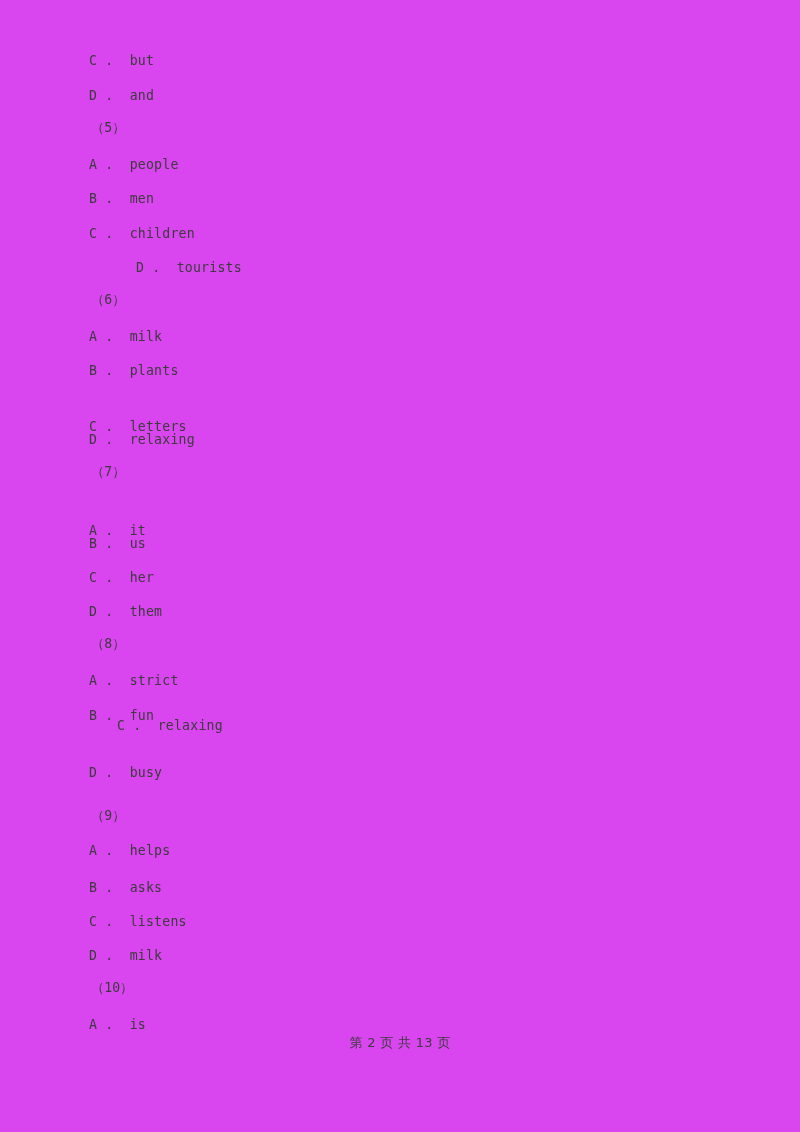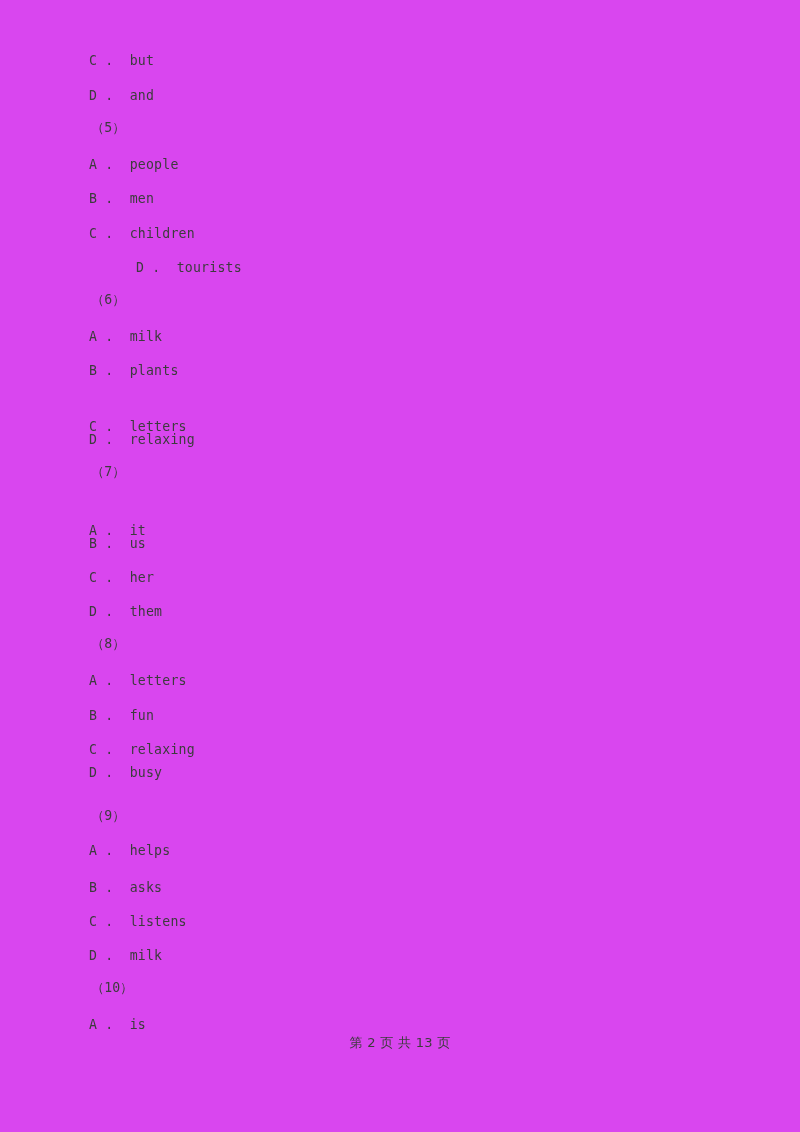--- a/index.html
+++ b/index.html
@@ -69,23 +69,23 @@
       <div class="line option" style="top: 330px;">A .  milk</div>
       <div class="line option" style="top: 364px;">B .  plants</div>
       <div class="line option" style="top: 420px;">C .  letters</div>
       <div class="line option" style="top: 433px;">D .  relaxing</div>
       <div class="line qnum" style="top: 465px;">（7）</div>
       <div class="line option" style="top: 524px;">A .  it</div>
       <div class="line option" style="top: 537px;">B .  us</div>
       <div class="line option" style="top: 571px;">C .  her</div>
       <div class="line option" style="top: 605px;">D .  them</div>
       <div class="line qnum" style="top: 637px;">（8）</div>
-      <div class="line option" style="top: 674px;">A .  letters</div>
+      <div class="line option" style="top: 674px;">A .  strict</div>
       <div class="line option" style="top: 709px;">B .  fun</div>
-      <div class="line option" style="top: 743px;">C .  relaxing</div>
+      <div class="line option" style="top: 719px; margin-left: 28px;">C .  relaxing</div>
       <div class="line option" style="top: 766px; text-align: center;">D .  busy</div>
       <div class="line qnum" style="top: 809px;">（9）</div>
       <div class="line option" style="top: 844px;">A .  helps</div>
       <div class="line option" style="top: 881px;">B .  asks</div>
       <div class="line option" style="top: 915px;">C .  listens</div>
       <div class="line option" style="top: 949px;">D .  milk</div>
       <div class="line qnum" style="top: 981px;">（10）</div>
       <div class="line option" style="top: 1018px;">A .  is</div>
     </div>
 

